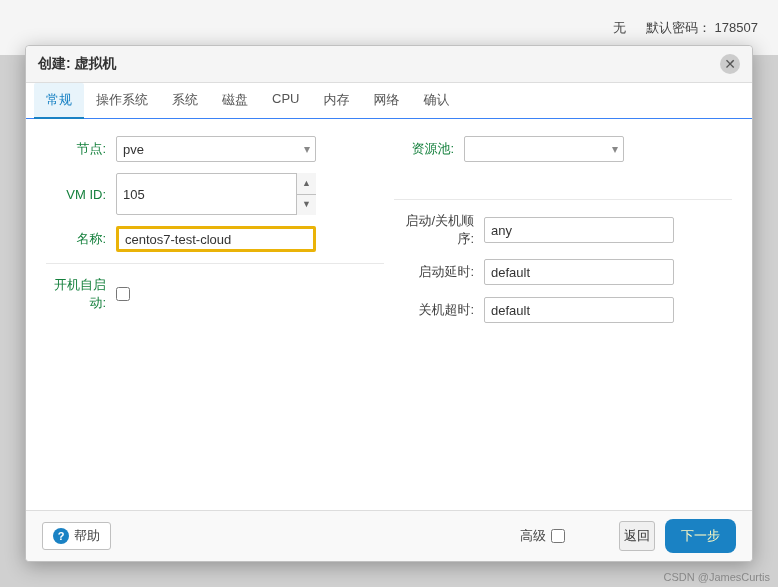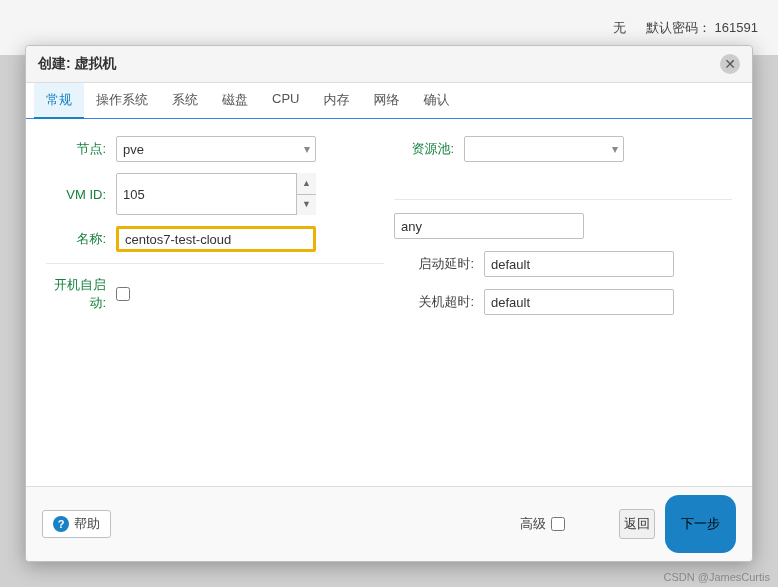--- a/index.html
+++ b/index.html
@@ -326,27 +326,27 @@
       padding: 5px 4px;
       border: 1px solid #c0c0c0;
       border-radius: 3px;
       background: #f0f0f0;
       cursor: pointer;
       font-size: 13px;
       color: #333;
       margin-left: 44px;
     }
     .btn-next {
-      padding: 20px 16px;
+      padding: 8px 16px;
       border: none;
-      border-radius: 14px;
+      border-radius: 8px;
       background: #1a82c4;
       cursor: pointer;
       font-size: 13px;
-      color: #000000;
+      color: #fef9c3;
     }
 
     
     .bg-right-text {
       color: #444;
       font-size: 13px;
     }
 
     .watermark {
       position: absolute;
@@ -356,21 +356,21 @@
       color: #888;
     }
   </style>
 </head>
 <body>
 
 <div class="bg-area">
   <span class="bg-right-text">无</span>
   <span class="bg-right-text">
     <span>默认密码：</span>
-    <span>161591</span>
+    <span>178507</span>
   </span>
 </div>
 
 <div class="dialog-overlay">
 
   <div class="dialog-titlebar">
     <span class="dialog-title">创建: 虚拟机</span>
     <button class="close-btn">✕</button>
   </div>
 
@@ -432,20 +432,21 @@
           <div class="right-select-wrapper">
             <select>
               <option value=""></option>
             </select>
           </div>
         </div>
 
         <hr class="form-divider" style="margin-top:36px;">
 
         <div class="form-row">
+          <label class="right-label">启动/关机顺序:</label>
           <input type="text" class="right-control" value="any" style="">
         </div>
 
         <div class="form-row">
           <label class="right-label">启动延时:</label>
           <input type="text" class="right-control" value="default" style="">
         </div>
 
         <div class="form-row">
           <label class="right-label">关机超时:</label>

